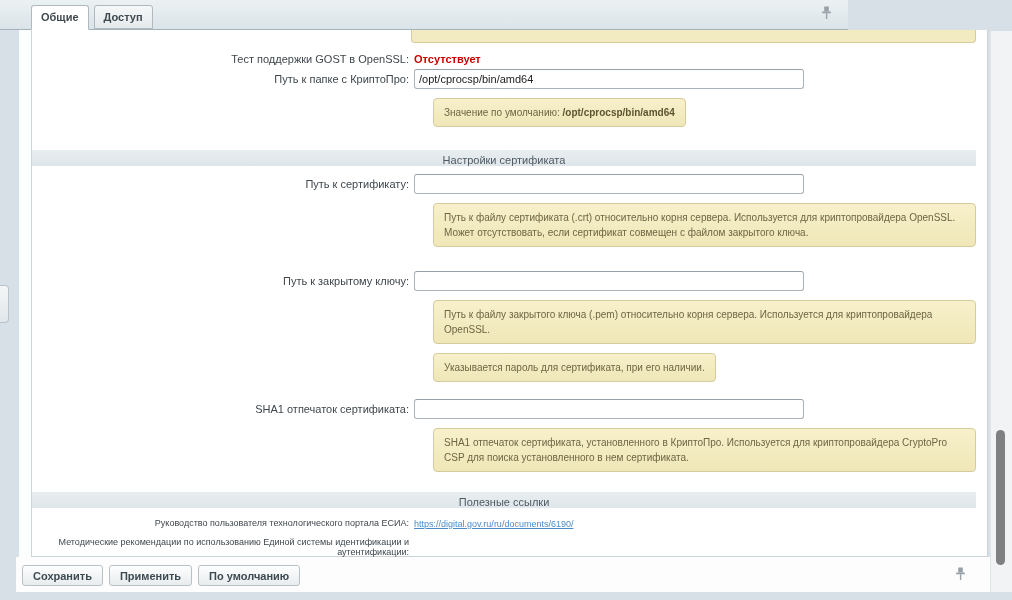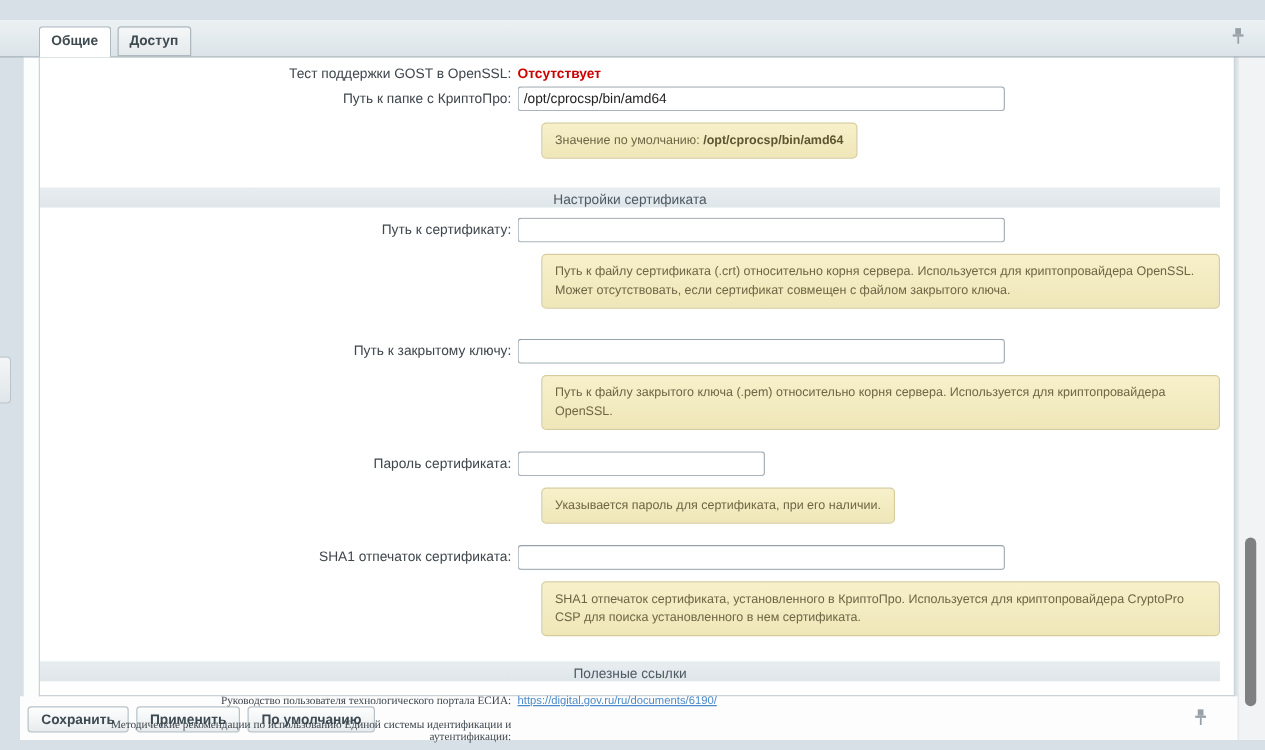--- a/index.html
+++ b/index.html
@@ -5,23 +5,23 @@
   * { margin:0; padding:0; box-sizing:border-box; }
   html,body { width:1012px; height:600px; overflow:hidden; }
   body {
     font-family:"Liberation Sans", sans-serif;
     font-size:11px; color:#41494f;
     background:#d7e0e6; position:relative;
   }
 
   
   .tabbar {
-    position:absolute; top:0; left:0; width:1012px; height:30px;
+    position:absolute; top:0; left:0; width:848px; height:30px;
     background:linear-gradient(#ecf1f3,#dbe4e9);
-    border-bottom:1px solid #a6b2b9; z-index:5;margin-top:16px;
+    border-bottom:1px solid #a6b2b9; z-index:5;
   }
   .tabs { position:absolute; left:31px; bottom:-1px; display:flex; gap:5px; }
   .tab {
     height:24px; line-height:23px; padding:0 9px;
     font-weight:bold; color:#3e4950; cursor:pointer;
     border:1px solid #aeb9c0; border-radius:3px 3px 0 0;
     background:linear-gradient(#f5f7f8,#e5eaed);
   }
   .tab.active { background:#fff; border-bottom-color:#fff; height:25px; }
   .pin-top { position:absolute; right:16px; top:6px; }
@@ -65,21 +65,21 @@
     padding:6px 10px; color:#6e6544; font-size:10px; line-height:15px;margin-left:19px;
   }
   .hint.wide { display:block; }
   .hint b { color:#5d5430; }
 
   .sect {
     margin-right:11px; height:16px; line-height:20px; text-align:center;
     background:linear-gradient(#e8edf0,#dfe6e9); color:#4e5a63;
   }
 
-  .lnk-row .lbl { font-size:9px;font-family:Liberation Serif, serif; }
+  .lnk-row .lbl { font-size:9px; }
   a.link { color:#4c8bc9; text-decoration:underline; font-size:9px; cursor:pointer; }
 
   
   .r-gost  { margin-top:10px; }
   .r-cpath { margin-top:4px; }
   .sect1   { margin-top:23px; }
   .r-cert  { margin-top:8px; }
   .r-key   { margin-top:24px; }
   .r-pwd   { margin-top:17px; }
   .r-sha   { margin-top:17px; }
@@ -168,26 +168,20 @@
   <div class="row r-key">
     <div class="lbl">Путь к закрытому ключу:</div>
     <div class="field">
       <input class="inp" type="text" value="" style="">
     </div>
   </div>
   <div class="indent">
     <div class="hint">Путь к файлу закрытого ключа (.pem) относительно корня сервера. Используется для криптопровайдера OpenSSL.</div>
   </div>
 
-  <div class="row r-pwd">
-    <div class="lbl">Пароль сертификата:</div>
-    <div class="field">
-      <input class="inp narrow" type="text" value="" style="">
-    </div>
-  </div>
   <div class="indent">
     <div class="hint">Указывается пароль для сертификата, при его наличии.</div>
   </div>
 
   <div class="row r-sha">
     <div class="lbl">SHA1 отпечаток сертификата:</div>
     <div class="field">
       <input class="inp" type="text" value="" style="">
     </div>
   </div>

